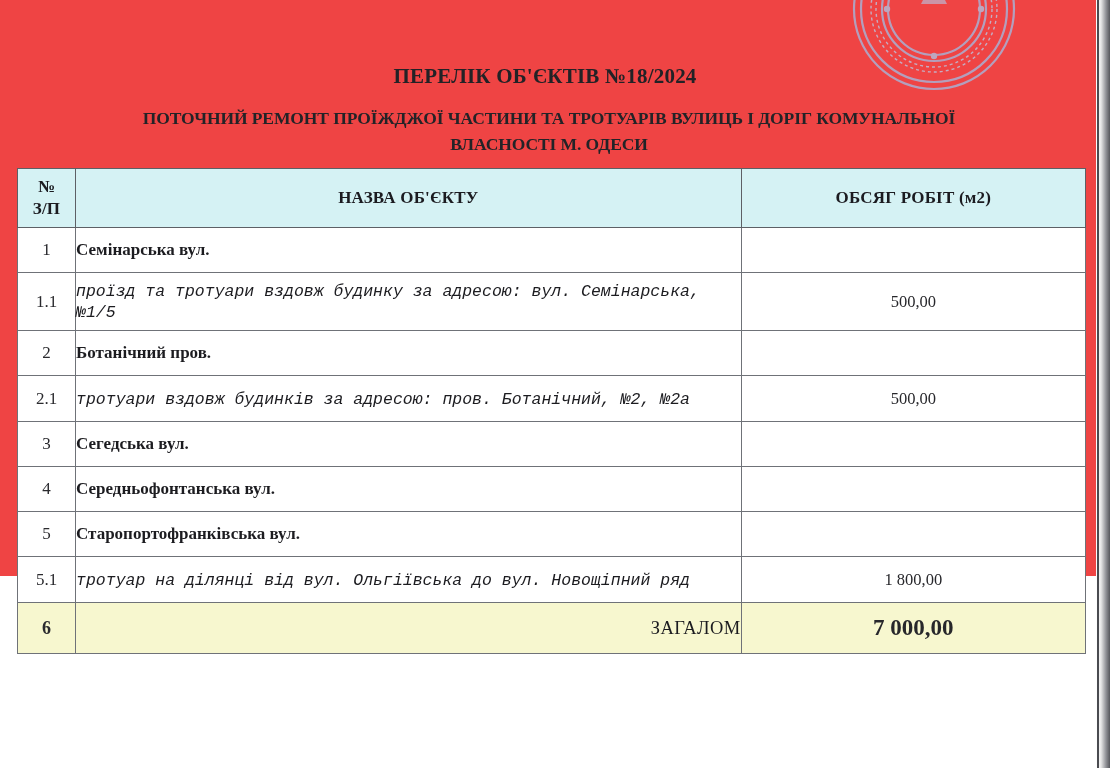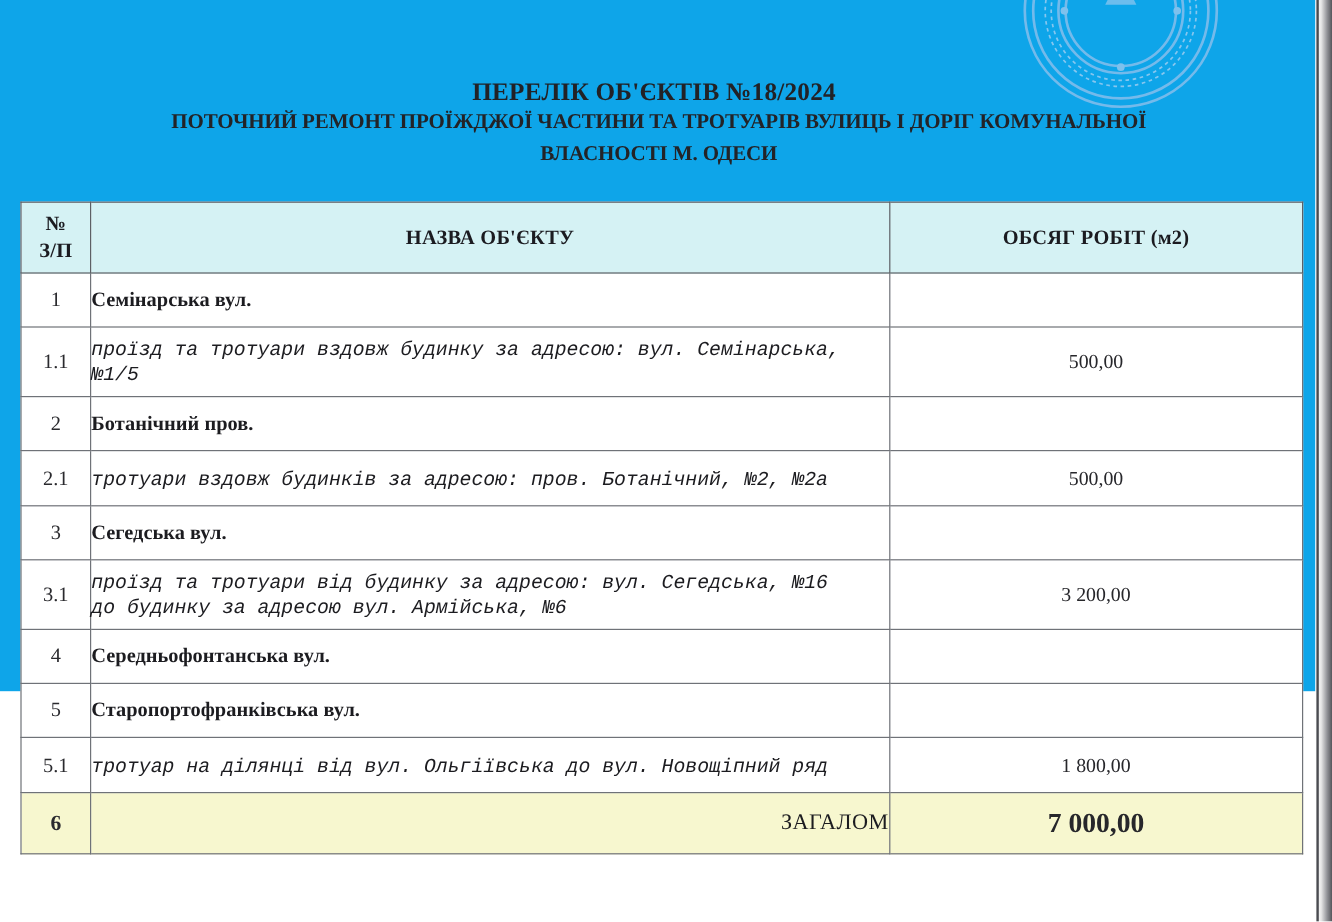--- a/index.html
+++ b/index.html
@@ -16,21 +16,21 @@
     overflow: hidden;
     position: relative;
   }
 
   
   .page {
     position: relative;
     width: 1110px;
     height: 576px;
     box-sizing: border-box;
-    background: #0ea5e9;
+    background: #ef4444;
   }
 
   
   .scan-edge-right {
     position: absolute;
     top: 0;
     right: 0;
     width: 14px;
     height: 768px;
     background: linear-gradient(to right, #ffffff 0%, #e8e8e8 35%, #8f9095 72%, #55565b 100%);
@@ -65,21 +65,21 @@
     width: 1090px;
     text-align: center;
     font-size: 21px;
     font-weight: bold;
     letter-spacing: 0.2px;
     color: #222226;
   }
   .doc-subtitle {
     position: absolute;
     left: 18px;
-    top: 88px;
+    top: 105px;
     width: 1062px;
     text-align: center;
     font-size: 17.5px;
     font-weight: bold;
     line-height: 26px;
     letter-spacing: -0.1px;
     color: #232327;
   }
 
   
@@ -230,28 +230,20 @@
         <td class="c-name">тротуари вздовж будинків за адресою: пров. Ботанічний, №2, №2а</td>
         <td class="c-vol">500,00</td>
       </tr>
 
       <tr class="row-group">
         <td class="c-num">3</td>
         <td class="c-name">Сегедська вул.</td>
         <td class="c-vol"></td>
       </tr>
 
-      <tr class="row-sub two-line">
-        <td class="c-num">3.1</td>
-        <td class="c-name">
-          <span class="nowrap-br">проїзд та тротуари від будинку за адресою: вул. Сегедська, №16</span>
-          <span class="nowrap-br">до будинку за адресою вул. Армійська, №6</span>
-        </td>
-        <td class="c-vol">3 200,00</td>
-      </tr>
 
       <tr class="row-group">
         <td class="c-num">4</td>
         <td class="c-name">Середньофонтанська вул.</td>
         <td class="c-vol"></td>
       </tr>
 
 
       <tr class="row-group">
         <td class="c-num">5</td>

